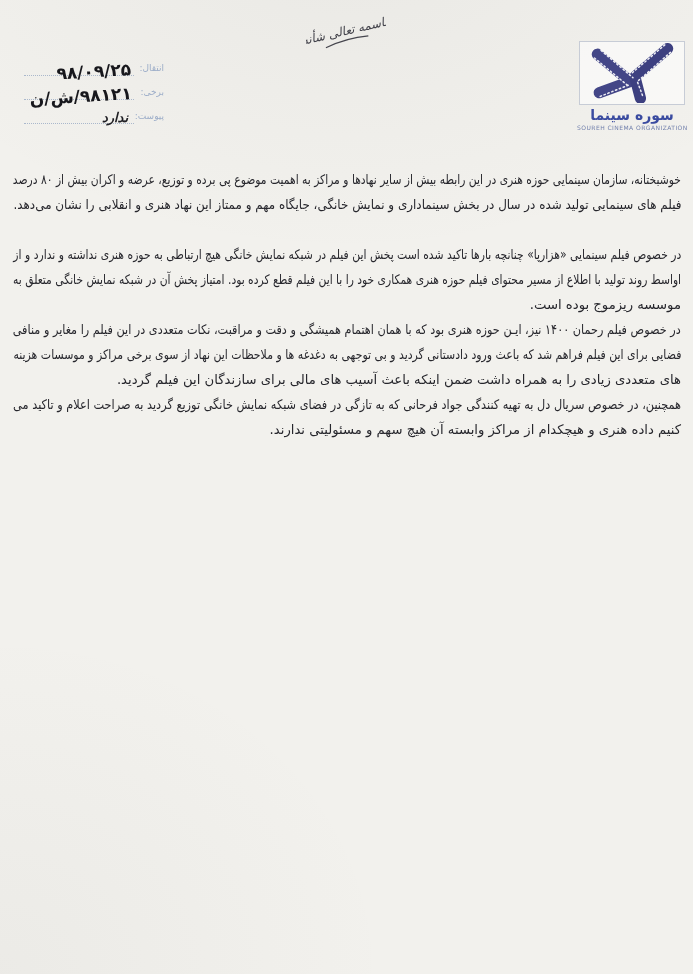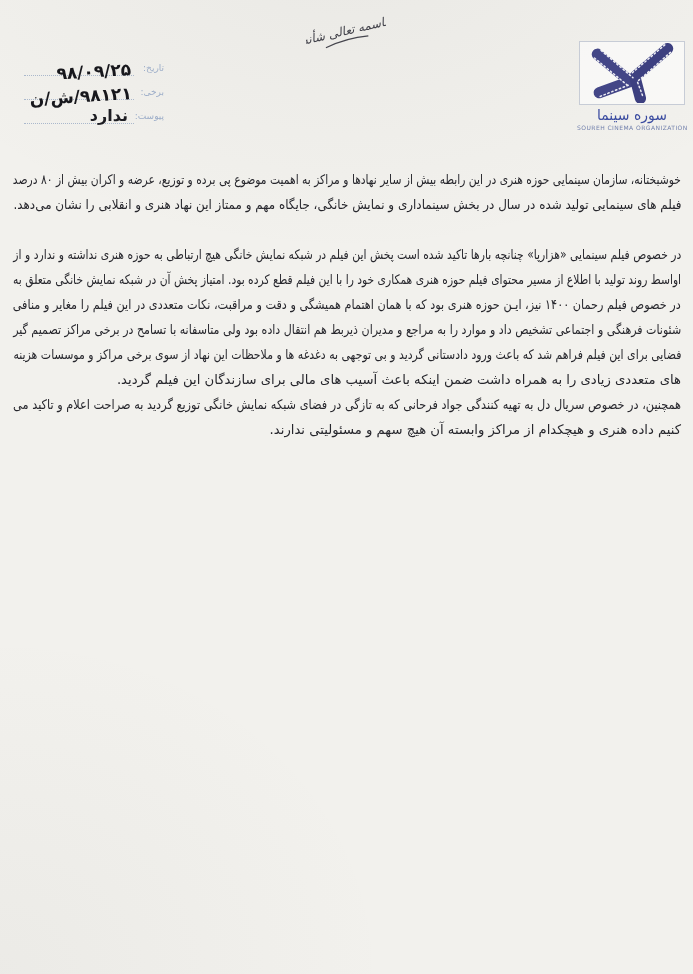--- a/index.html
+++ b/index.html
@@ -17,21 +17,21 @@
   .bism text{font-family:"DejaVu Sans",sans-serif;font-style:italic;}
 
   
   .logo{position:absolute;left:577px;top:41px;width:110px;text-align:center;}
   .logo-box{
     width:106px;height:64px;margin:0 auto;border:1px solid #c7ccd6;
     background:rgba(255,255,255,.55);
     display:flex;align-items:center;justify-content:center;box-sizing:border-box;
   }
   .logo-fa{
-    direction:rtl;font-size:14px;font-weight:normal;color:#3a4ba0;
+    direction:rtl;font-size:14px;font-weight:bold;color:#3a4ba0;
     margin-top:2px;letter-spacing:.5px;white-space:nowrap;transform:scaleY(1.05);
   }
   .logo-en{
     font-size:6px;color:#7280ac;letter-spacing:.45px;margin-top:1px;white-space:nowrap;
   }
 
   
   .fields{position:absolute;left:22px;top:56px;width:142px;}
   .frow{position:relative;height:24px;direction:rtl;}
   .flabel{
@@ -40,22 +40,23 @@
   .fdots{
     position:absolute;right:30px;left:2px;bottom:4px;height:0;
     border-bottom:1.6px dotted #aab8cc;
   }
   .fval{
     position:absolute;right:32px;bottom:1px;font-size:17px;font-weight:bold;
     color:#17171c;white-space:nowrap;transform:rotate(-3.5deg);
     transform-origin:right bottom;letter-spacing:.5px;
   }
   .fval.typed{
-    font-size:16px;transform:none;bottom:3px;right:36px;letter-spacing:0;
+    font-size:13px;transform:none;bottom:3px;right:36px;letter-spacing:0;
     color:#1d1d22;
+    font-style:italic;
   }
 
   
   .body-block{position:absolute;right:12px;left:9px;top:167px;direction:rtl;}
   .line{height:25px;line-height:25px;font-size:13.2px;color:#26262c;
         text-align:right;white-space:nowrap;overflow:visible;}
   .line > span{display:inline-block;transform-origin:100% 50%;white-space:nowrap;}
   .line.blank{height:25px;}
 </style>
 </head>
@@ -86,21 +87,21 @@
           </g>
         </g>
       </svg>
     </div>
     <div class="logo-fa">سوره سینما</div>
     <div class="logo-en">SOUREH CINEMA ORGANIZATION</div>
   </div>
 
   <div class="fields">
     <div class="frow">
-      <span class="flabel">تاریخ:</span>
+      <span class="flabel">انتقال:</span>
       <span class="fdots"></span>
       <span class="fval">۹۸/۰۹/۲۵</span>
     </div>
     <div class="frow">
       <span class="flabel">برخی:</span>
       <span class="fdots"></span>
       <span class="fval">۹۸۱۲۱/ش/ن</span>
     </div>
     <div class="frow">
       <span class="flabel">پیوست:</span>
@@ -108,21 +109,21 @@
       <span class="fval typed">ندارد</span>
     </div>
   </div>
 
   <div class="body-block">
     <div class="line fit"><span style="transform: scaleX(0.813797);">خوشبختانه، سازمان سینمایی حوزه هنری در این رابطه بیش از سایر نهادها و مراکز به اهمیت  موضوع پی برده و توزیع، عرضه و اکران بیش از ۸۰ درصد</span></div>
     <div class="line fit"><span style="transform: scaleX(0.905782);">فیلم های سینمایی تولید شده در سال در بخش سینماداری و نمایش خانگی، جایگاه مهم و ممتاز این نهاد هنری و انقلابی را نشان می‌دهد.</span></div>
     <div class="line blank"></div>
     <div class="line fit"><span style="transform: scaleX(0.819271);">در خصوص فیلم سینمایی «هزارپا» چنانچه بارها تاکید شده است پخش این فیلم در شبکه نمایش خانگی هیچ ارتباطی به حوزه هنری نداشته و ندارد و از</span></div>
     <div class="line fit"><span style="transform: scaleX(0.813595);">اواسط روند تولید با اطلاع از مسیر محتوای فیلم حوزه هنری همکاری خود را با این فیلم قطع کرده بود. امتیاز پخش آن در شبکه نمایش خانگی متعلق به</span></div>
+    <div class="line last"><span>موسسه ریزموج بوده است.</span></div>
     <div class="line fit"><span style="transform: scaleX(0.853436);">در خصوص فیلم رحمان ۱۴۰۰ نیز، ایـن حوزه هنری بود که با همان اهتمام همیشگی و دقت و مراقبت، نکات متعددی در این فیلم را مغایر و منافی</span></div>
-    <div class="line fit"><span style="transform: scaleX(0.836896);">شئونات فرهنگی و اجتماعی تشخیص داد و موارد را به مراجع و مدیران ذیربط هم انتقال داده بود ولی متاسفانه با تسامح در برخی مراکز تصمیم گیر</span></div>
     <div class="line fit"><span style="transform: scaleX(0.828383);">فضایی برای این فیلم فراهم شد که باعث ورود دادستانی گردید و بی توجهی به دغدغه ها و ملاحظات این نهاد از سوی برخی مراکز و موسسات هزینه</span></div>
     <div class="line last"><span>های متعددی زیادی را به همراه داشت  ضمن اینکه باعث آسیب های مالی برای سازندگان این فیلم گردید.</span></div>
     <div class="line fit"><span style="transform: scaleX(0.858508);">همچنین، در خصوص سریال دل به تهیه کنندگی جواد فرحانی که به تازگی در فضای شبکه نمایش خانگی توزیع گردید به صراحت اعلام و تاکید می</span></div>
     <div class="line last"><span>کنیم داده هنری و هیچکدام از مراکز وابسته آن هیچ سهم و مسئولیتی ندارند.</span></div>
   </div>
 
 </div>
 
 </body></html>

